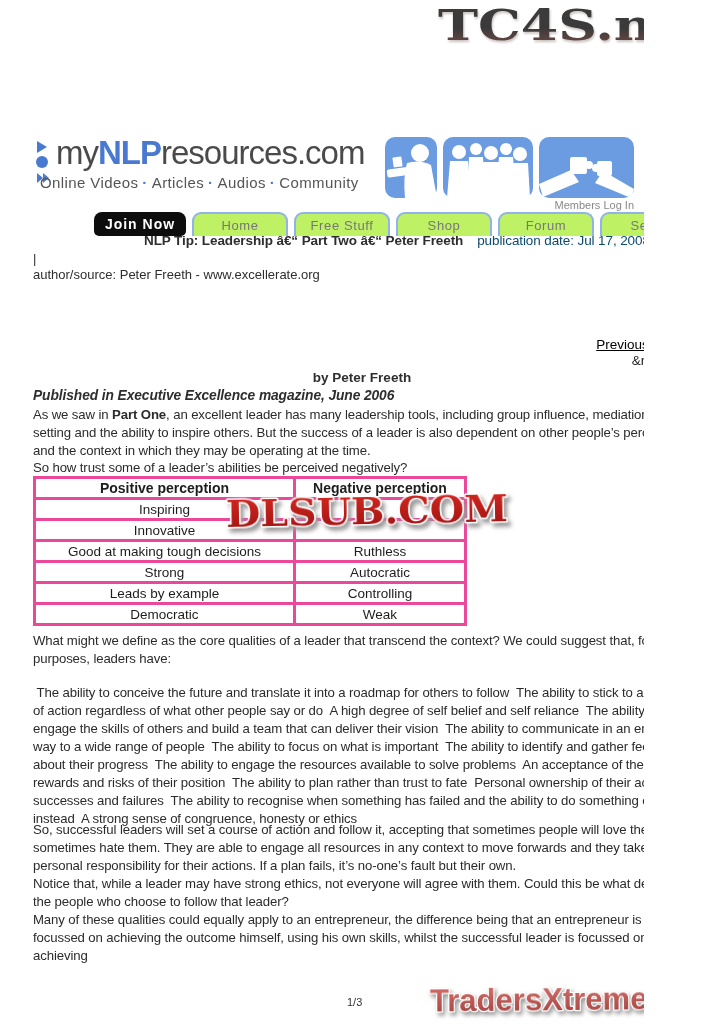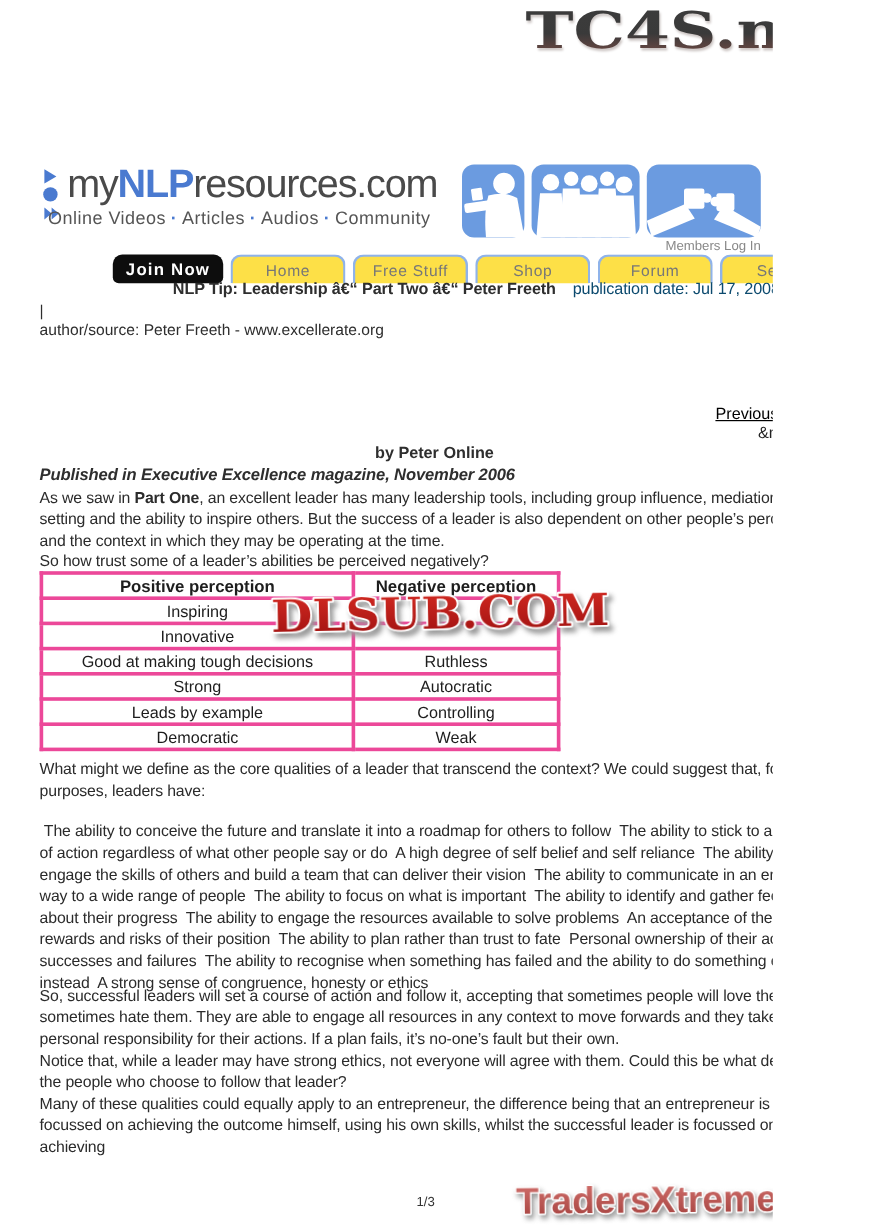--- a/index.html
+++ b/index.html
@@ -21,21 +21,21 @@
   
   .tile{position:absolute;top:137px;height:61px;background:#6b9be0;border-radius:10px;}
   .tile svg{display:block;width:100%;height:100%;}
   .members{left:430px;top:199px;width:204px;text-align:right;font-size:11px;color:#888;}
 
   
   .nav{left:57px;top:212px;display:flex;gap:6px;align-items:flex-end;padding-left:37px;}
   .join{width:92px;height:24px;background:#0d0d0d;color:#fff;font-weight:bold;font-size:14px;
         letter-spacing:1px;border-radius:8px 8px 5px 5px;display:flex;align-items:center;justify-content:center;cursor:pointer;}
   .tab{width:92px;height:22px;border:2px solid #8fb3ea;border-bottom:none;border-radius:9px 9px 0 0;
-       background:#fde047;color:#777;font-size:13px;letter-spacing:.6px;display:flex;align-items:center;justify-content:center;cursor:pointer;}
+       background:#bef264;color:#777;font-size:13px;letter-spacing:.6px;display:flex;align-items:center;justify-content:center;cursor:pointer;}
   .tab.search{width:102px;}
 
   
   .title-line{left:144px;top:233px;font-size:13.5px;white-space:nowrap;letter-spacing:-.1px;}
   .title-line .t{font-weight:bold;}
   .title-line .d{margin-left:14px;font-weight:normal;color:#0c4a6e;}
   .pipe{left:33px;top:251px;font-size:13px;}
   .author{left:33px;top:267px;font-size:13px;text-align:right;}
 
   .prevnext{left:384px;top:337px;width:302px;text-align:right;font-size:13.5px;}
@@ -156,22 +156,22 @@
     <span class="t">NLP Tip: Leadership â€“ Part Two â€“ Peter Freeth</span><span class="d">publication date: Jul 17, 2008</span>
   </div>
   <div class="abs pipe">|</div>
   <div class="abs author">author/source: Peter Freeth - www.excellerate.org</div>
 
   <div class="abs prevnext">
     <a>Previous</a><span class="sep">|</span><a>Next</a>
   </div>
   <div class="abs nbsp">&amp;nbsp</div>
 
-  <div class="abs byline">by Peter Online</div>
-  <div class="abs published">Published in Executive Excellence magazine, November 2006</div>
+  <div class="abs byline">by Peter Freeth</div>
+  <div class="abs published">Published in Executive Excellence magazine, June 2006</div>
 
   <div class="abs para p1">
     <span>As we saw in </span><span class="bold">Part One</span><span>, an excellent leader has many leadership tools, including group influence, mediation, goal setting and the ability to inspire others. But the success of a leader is also dependent on other people’s perceptions and the context in which they may be operating at the time.</span>
   </div>
   <div class="abs para p2">So how trust some of a leader’s abilities be perceived negatively?</div>
 
   <table class="abs perc-table">
     <colgroup>
         <col class="c1">
         <col class="c2">

